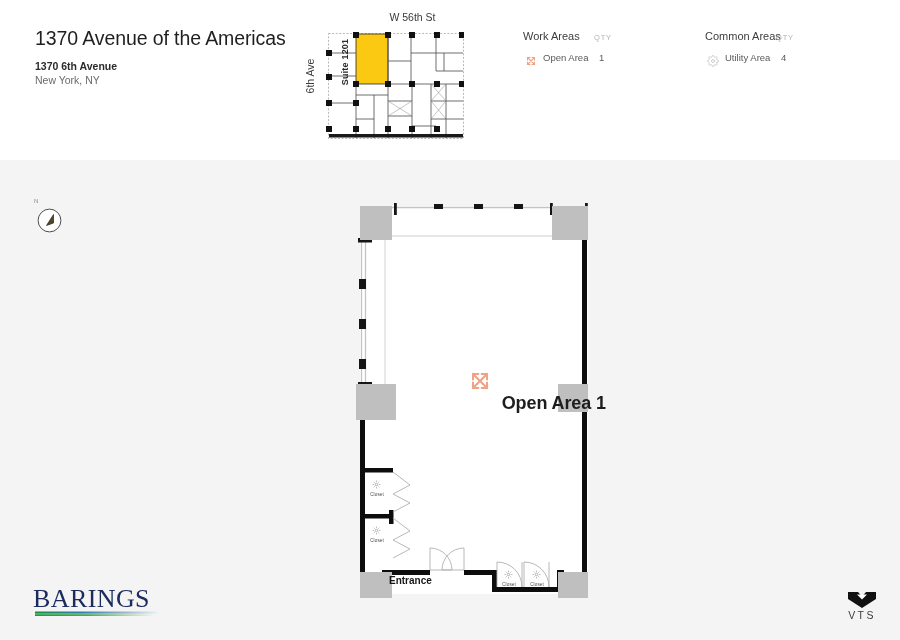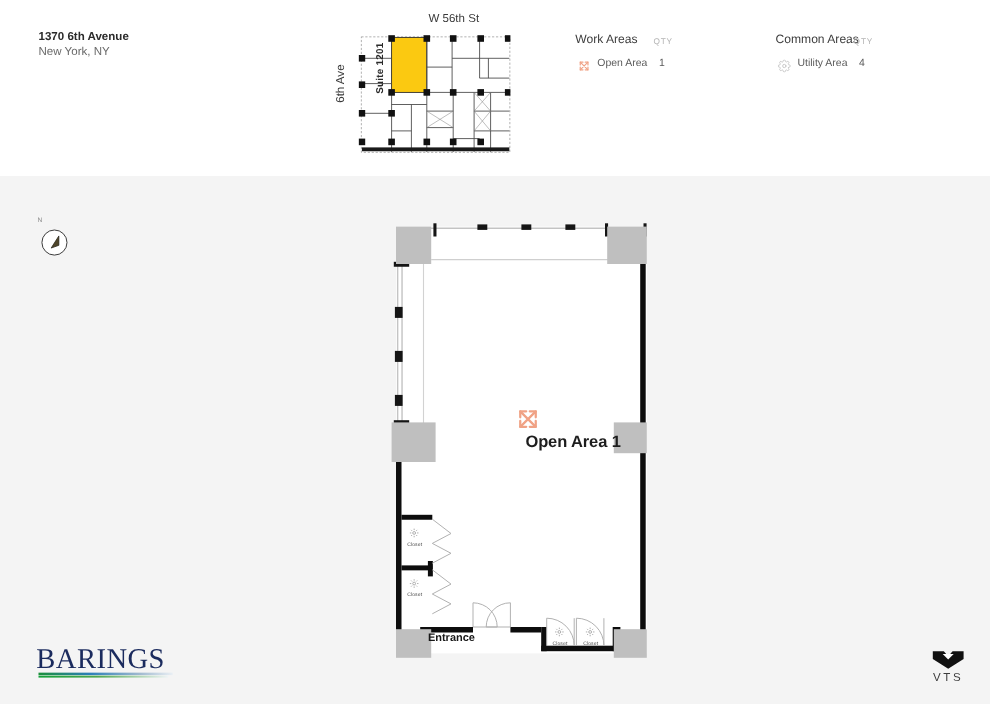--- a/index.html
+++ b/index.html
@@ -168,22 +168,22 @@
     position: absolute;
     left: 352px; top: 196px;
     width: 248px; height: 406px;
   }
 
   
   .room-label {
     position: absolute;
     left: 84px; top: 197px;
     width: 170px;
-    text-align: center;
-    font-size: 15px;
+    text-align: right;
+    font-size: 18px;
     font-weight: bold;
     color: #1d1d1d;
     letter-spacing: -0.1px;
   }
   .entrance-label {
     position: absolute;
     left: 37px; top: 379px;
     width: 120px;
     text-align: left;
     font-size: 10px;
@@ -210,20 +210,21 @@
     left: 840px; top: 586px;
     width: 44px; height: 36px;
   }
 </style>
 </head>
 <body>
 
 <div class="header">
 
   <div class="title-block">
+    <div class="building-title">1370 Avenue of the Americas</div>
     <div class="addr-line1">1370 6th Avenue</div>
     <div class="addr-line3">New York, NY</div>
   </div>
 
   <div class="keyplan">
     <div class="keyplan-street-top">W 56th St</div>
     <div class="keyplan-street-left">6th Ave</div>
 
     <div class="keyplan-canvas">
       <svg width="140" height="110" viewBox="0 0 140 110">

